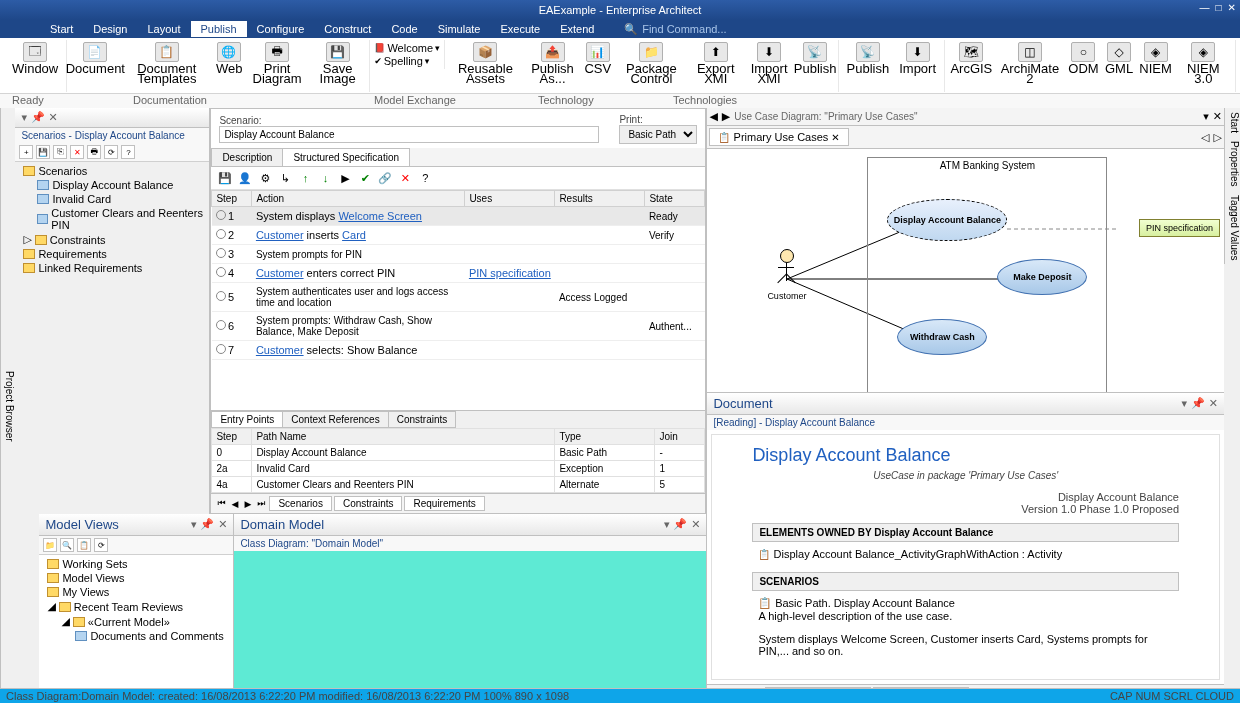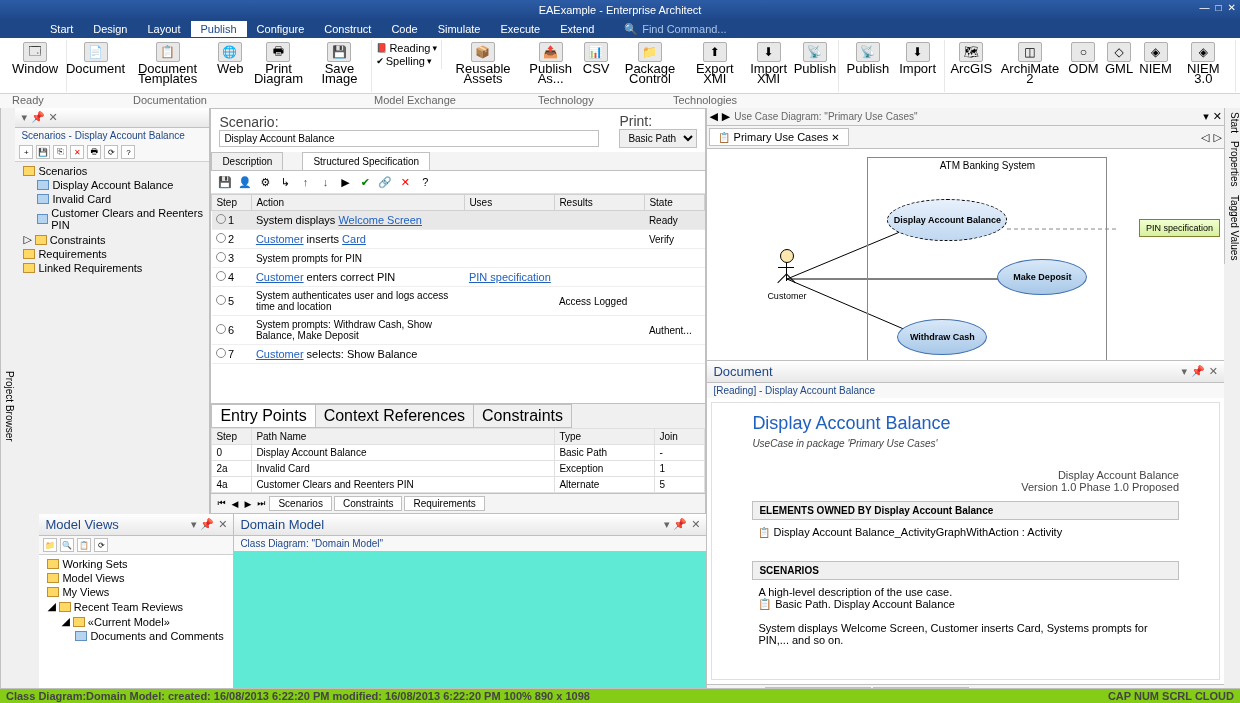--- a/index.html
+++ b/index.html
@@ -37,38 +37,38 @@
 .tree .tnode.l1 { padding-left:4px; }
 .tree .tnode.l2 { padding-left:18px; }
 .tree .tnode.l3 { padding-left:32px; }
 .ticon { width:12px; height:10px; display:inline-block; }
 .ticon.folder { background:#ffd966; border:1px solid #c09030; }
 .ticon.item { background:#b4d4f0; border:1px solid #6090c0; }
 
 .centercol { flex:1; display:flex; flex-direction:column; }
 .scen-detail { flex:1; background:#fff; border:1px solid #c0c0c0; margin:0; display:flex; flex-direction:column; }
 .scen-form { padding:4px 8px; display:flex; gap:20px; align-items:center; }
-.scen-form label { font-size:14px; color:#444; }
+.scen-form label { font-size:10px; color:#444; }
 .scen-form input, .scen-form select { border:1px solid #c0c0c0; padding:2px 4px; font-size:10px; }
 .scen-form input { width:380px; }
-.tabstrip { display:flex; border-bottom:1px solid #c0c0c0; background:#f4f4f4;gap:20px; }
+.tabstrip { display:flex; border-bottom:1px solid #c0c0c0; background:#f4f4f4; }
 .tabstrip .tab { padding:3px 10px; border:1px solid #c0c0c0; border-bottom:none; background:#f0f0f0; margin-right:-1px; cursor:pointer; font-size:10px; }
 .tabstrip .tab.active { background:#fff; }
 .steptoolbar { padding:3px 6px; display:flex; gap:4px; border-bottom:1px solid #e0e0e0; }
 .steptoolbar span { width:16px; height:16px; display:inline-flex; align-items:center; justify-content:center; cursor:pointer; font-size:11px; }
 .steptable { flex:1; overflow:auto; }
 .steptable table { width:100%; border-collapse:collapse; }
 .steptable th { background:#f0f0f0; border:1px solid #d0d0d0; padding:2px 4px; text-align:left; font-weight:normal; font-size:10px; }
 .steptable td { border-bottom:1px solid #eee; padding:3px 4px; font-size:10px; }
 .steptable .link { color:#2060c0; text-decoration:underline; cursor:pointer; }
 .steptable tr.sel td { background:#e8e8e8; }
 .actoricon { display:inline-block; width:10px; height:10px; border:1px solid #888; border-radius:50%; margin-right:2px; }
 
 .entrytabs { display:flex; background:#f0f0f0; border-top:1px solid #c0c0c0; }
-.entrytabs .etab { padding:2px 8px; border:1px solid #c0c0c0; font-size:16px; cursor:pointer; margin-right:-1px; }
+.entrytabs .etab { padding:2px 8px; border:1px solid #c0c0c0; font-size:10px; cursor:pointer; margin-right:-1px; }
 .entrytabs .etab.active { background:#fff; }
 .pathtable table { width:100%; border-collapse:collapse; }
 .pathtable th, .pathtable td { border:1px solid #e0e0e0; padding:2px 4px; font-size:10px; text-align:left; }
 .pathtable th { background:#f0f0f0; font-weight:normal; }
 
 .bottomtabs { display:flex; gap:2px; padding:2px 4px; background:#f4f4f4; border-top:1px solid #c0c0c0; align-items:center; }
 .bottomtabs .navbtn { font-size:9px; cursor:pointer; padding:0 2px; }
 .bottomtabs .btab { padding:1px 8px; border:1px solid #c0c0c0; background:#fff; font-size:10px; cursor:pointer; }
 .domain-canvas { flex:1; background:#fff; position:relative; overflow:hidden; }
 
@@ -86,26 +86,26 @@
 .actor .body { width:1px; height:18px; background:#000; margin:0 auto; position:relative; }
 .actor .body::before { content:""; position:absolute; top:4px; left:-8px; width:16px; height:1px; background:#000; }
 .actor .body::after { content:""; position:absolute; bottom:-8px; left:-6px; width:12px; height:12px; border-top:1px solid #000; transform:rotate(45deg); border-left:1px solid #000; }
 .actor .albl { font-size:9px; margin-top:10px; }
 .note { position:absolute; background:linear-gradient(to bottom,#f0ffd0,#d8f0a0); border:1px solid #808030; padding:3px 6px; font-size:9px; right:4px; top:70px; }
 svg.lines { position:absolute; top:0; left:0; width:100%; height:100%; pointer-events:none; }
 
 .doc-panel { flex:1; display:flex; flex-direction:column; background:#fff; }
 .doc-body { flex:1; padding:10px 40px; overflow:auto; background:#fff; border:1px solid #e0e0e0; margin:4px; }
 .doc-body h1 { color:#2060c0; font-size:18px; font-weight:normal; margin-bottom:4px; }
-.doc-body .sub { font-style:italic; font-size:10px; color:#444; margin-bottom:20px; }
+.doc-body .sub { font-style:italic; font-size:10px; color:#444; margin-bottom:10px;text-align:center; }
 .doc-body .meta { text-align:right; font-size:10px; color:#444; margin-bottom:8px; }
 .doc-body .secthead { background:#f0f0f0; border:1px solid #c0c0c0; padding:3px 6px; font-size:10px; font-weight:bold; margin-bottom:4px; }
-.doc-body .secbody { font-size:10px; padding:2px 6px 23px; }
-
-.statusbar { position:absolute; bottom:0; left:0; right:0; height:15px; background:#84cc16; border-top:1px solid #c0c0c0; font-size:9px; padding:1px 6px; display:flex; justify-content:space-between; color:#444;font-weight:bold; }
+.doc-body .secbody { font-size:10px; padding:2px 6px 12px; }
+
+.statusbar { position:absolute; bottom:0; left:0; right:0; height:15px; background:#0ea5e9; border-top:1px solid #c0c0c0; font-size:9px; padding:1px 6px; display:flex; justify-content:space-between; color:#444; }
 .vsplit { display:flex;padding-left:24px; }
 </style>
 </head>
 <body>
 
 <div class="titlebar">
   <span>EAExample - Enterprise Architect</span>
   <div class="wincontrols">
     <span>—</span>
     <span>□</span>
@@ -157,21 +157,21 @@
 Diagram</div>
         </div>
     <div class="ritem">
           <div class="ricon">💾</div>
           <div class="rlabel">Save
 Image</div>
         </div>
   </div>
     </div>
   <div class="rside">
-    <div>📕 <span>Reading</span> ▾</div>
+    <div>📕 <span>Welcome</span> ▾</div>
     <div>✔ <span>Spelling</span> ▾</div>
   </div>
   <div class="rgroup">
       <div class="icons">
     <div class="ritem">
           <div class="ricon">📦</div>
           <div class="rlabel">Reusable
 Assets</div>
         </div>
     <div class="ritem">
@@ -552,22 +552,22 @@
         <h1>Display Account Balance</h1>
         <div class="sub">UseCase in package 'Primary Use Cases'</div>
         <div class="meta">
           <div>Display Account Balance</div>
           <div>Version 1.0  Phase 1.0  Proposed</div>
         </div>
         <div class="secthead">ELEMENTS OWNED BY Display Account Balance</div>
         <div class="secbody">📋 <span>Display Account Balance_ActivityGraphWithAction : Activity</span></div>
         <div class="secthead">SCENARIOS</div>
         <div class="secbody">
-          <div>A high-level description of the use case.</div>
-          <div>📋 <span>Basic Path.  Display Account Balance</span></div><br>
+          <div>📋 <span>Basic Path.  Display Account Balance</span></div>
+          <div>A high-level description of the use case.</div><br>
           <div>System displays Welcome Screen, Customer inserts Card, Systems prompts for PIN,... and so on.</div>
         </div>
       </div>
       <div class="bottomtabs">
         <span class="navbtn">⏮</span>
         <span class="navbtn">◀</span>
         <span class="navbtn">▶</span>
         <span class="navbtn">⏭</span>
         <span class="btab">Dynamic Document</span>
         <span class="btab">Linked Document</span>

